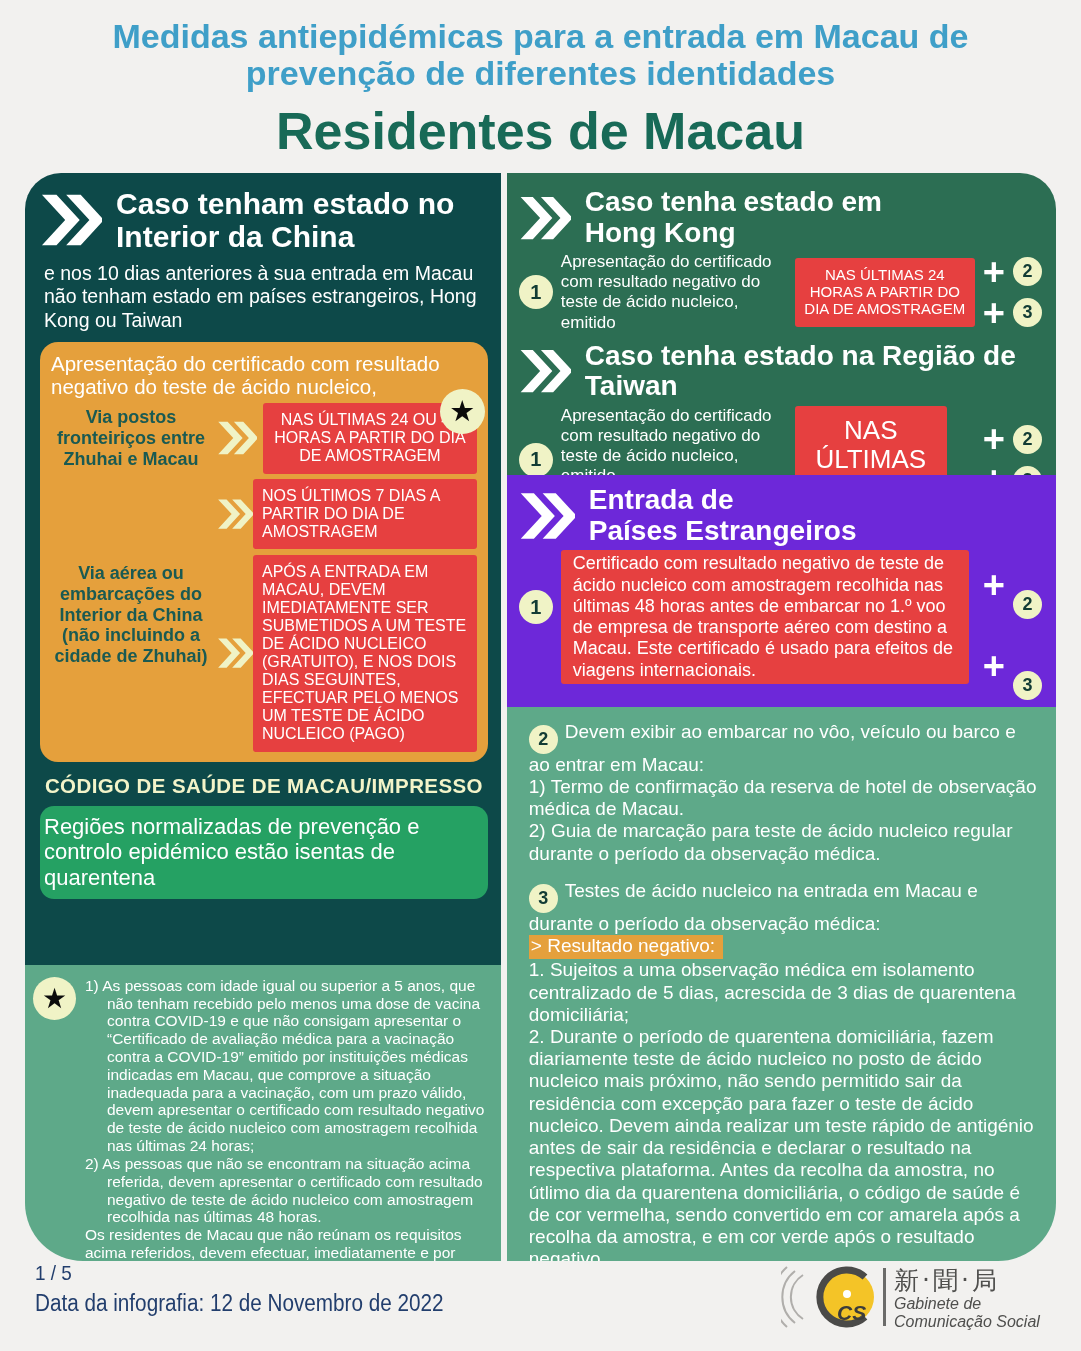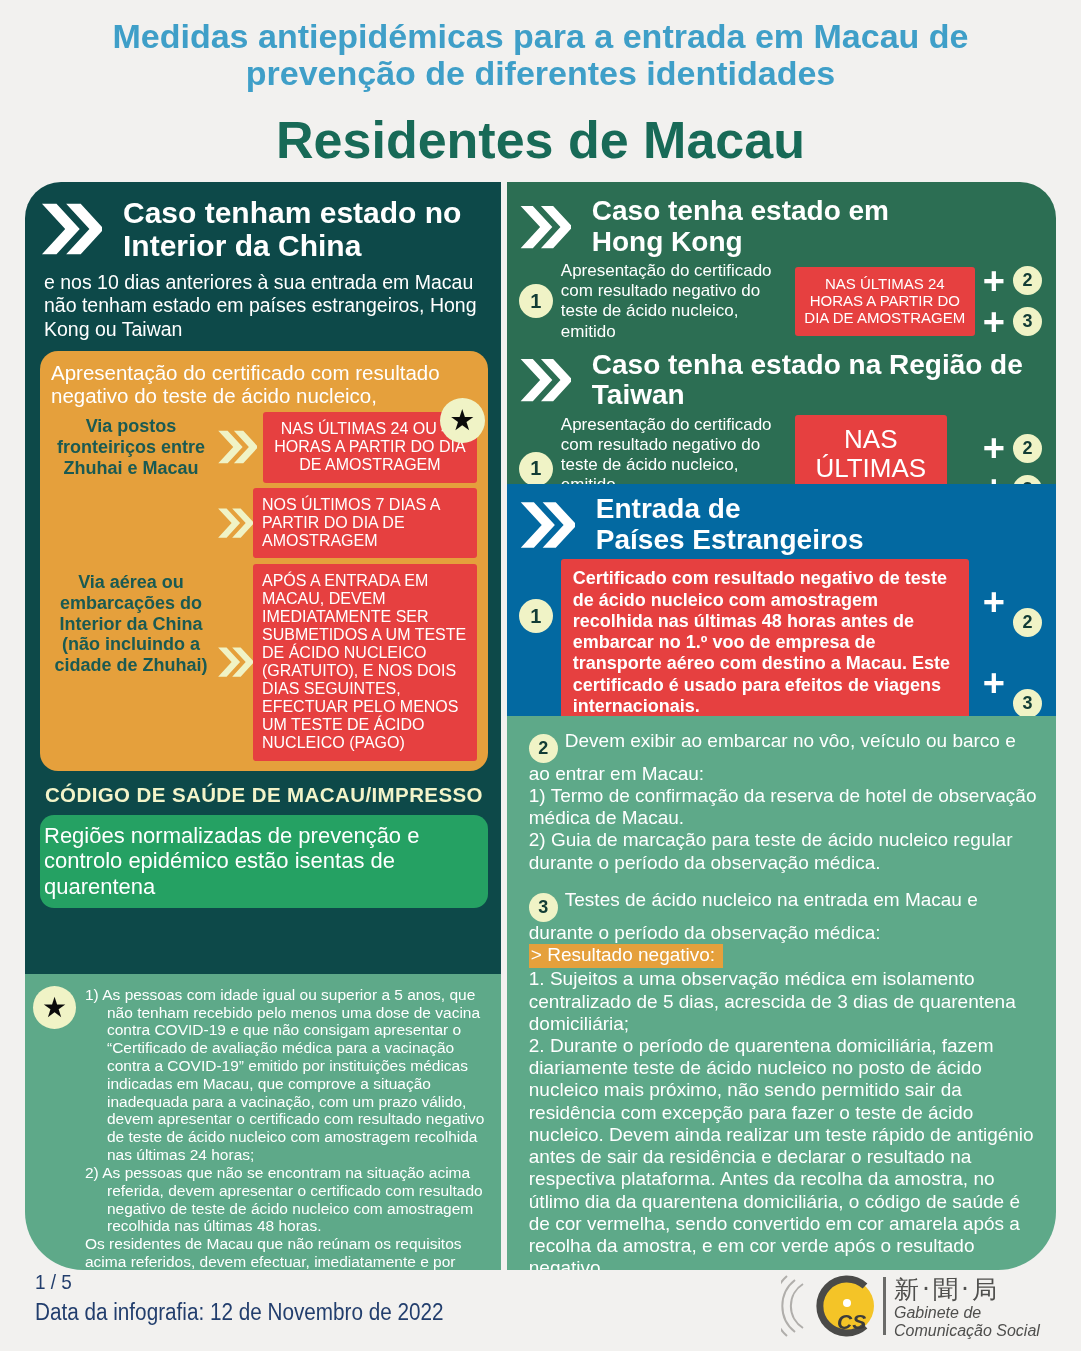--- a/index.html
+++ b/index.html
@@ -3,35 +3,35 @@
 <meta charset="utf-8">
 <style>
   *{margin:0;padding:0;box-sizing:border-box}
   html,body{width:1081px}
   body{height:1351px;background:#f2f1ef;font-family:"Liberation Sans",sans-serif;overflow:hidden}
   .page{position:relative;width:1081px;height:1351px;overflow:hidden}
 
   
   .hdr{padding-top:18px;text-align:center}
   .hdr h1{font-size:34px;line-height:1.1;color:#3f9fc8;font-weight:bold;max-width:950px;margin:0 auto}
-  .hdr h2{font-size:52px;color:#186a57;font-weight:bold;margin-top:17px}
+  .hdr h2{font-size:52px;color:#186a57;font-weight:bold;margin-top:8px}
 
   
   .cols{display:flex;gap:6px;padding:0 25px;margin-top:12px;height:1088px}
   .col-left{width:481px;display:flex;flex-direction:column}
   .col-right{flex:1;display:flex;flex-direction:column}
 
   .panel-teal{background:#0d4949;border-radius:36px 0 0 0;height:792px;padding:14px 13px 8px 15px;overflow:hidden;color:#fff}
   .footnote{background:#5ea989;border-radius:0 0 0 58px;flex:1;display:flex;padding:12px 10px 8px 8px;overflow:hidden}
   .panel-dgreen{background:#2c6e53;border-radius:0 36px 0 0;height:302px;padding:14px 14px 0 12px;overflow:hidden;color:#fff}
-  .panel-mgreen{background:#0369a1;height:232px;padding:10px 14px 0 12px;overflow:hidden;color:#fff}
+  .panel-mgreen{background:#6d28d9;height:232px;padding:10px 14px 0 12px;overflow:hidden;color:#fff}
   .panel-lgreen{background:#5ea989;border-radius:0 0 58px 0;flex:1;padding:14px 16px 8px 22px;overflow:hidden;color:#fff}
 
   
-  .sec-head{display:flex;align-items:center;gap:21px}
+  .sec-head{display:flex;align-items:center;gap:14px}
   .chev{flex:0 0 auto}
   .sec-title{font-weight:bold;line-height:1.1;color:#fff}
   .sec-title.big{font-size:30px}
   .sec-title.rt{font-size:28px}
   .num-circle{width:34px;height:34px;border-radius:50%;background:#f0f3c6;color:#123c35;font-weight:bold;font-size:20px;display:inline-flex;align-items:center;justify-content:center;flex:0 0 auto}
   .num-circle.sm{width:29px;height:29px;font-size:18px}
   .red-box{background:#e64040;color:#fff;font-weight:normal;border-radius:3px;padding:8px 9px;font-size:16px;line-height:1.13}
   .plus-col{display:flex;flex-direction:column;gap:12px;margin-left:auto;align-self:center}
   .plus-row{display:flex;align-items:center;gap:8px}
   .plus{font-size:38px;font-weight:bold;color:#fff;line-height:.75}
@@ -57,21 +57,21 @@
   .fn-text .hang{text-indent:-22px;padding-left:22px}
   .fn-text p+p{margin-top:0}
 
   
   .step-row{display:flex;margin-top:4px;gap:8px;align-items:flex-start}
   .step-row .num-circle{align-self:center}
   .step-text{font-size:17px;line-height:1.18;width:226px;color:#fff}
   .red-box.hk{width:180px;font-size:15px;text-align:center;align-self:center;padding:9px 6px}
   .red-box.tw{width:152px;font-size:26px;line-height:1.12;text-align:center;align-self:center;padding:10px 6px}
   .tw-head{margin-top:8px}
-  .red-box.foreign{flex:1;font-size:18px;line-height:1.18;font-weight:bold;padding:9px 12px}
+  .red-box.foreign{flex:1;font-size:18px;line-height:1.18;font-weight:normal;padding:3px 12px}
   .panel-mgreen .step-row{margin-top:4px}
   .panel-mgreen .num-circle{align-self:flex-start;margin-top:40px}
   .panel-mgreen .plus-col{align-self:center;padding-left:6px}
 
   
   .note{font-size:19px;line-height:1.17}
   .note .inline-circle{width:29px;height:29px;border-radius:50%;background:#f0f3c6;color:#123c35;font-weight:bold;font-size:18px;display:inline-flex;align-items:center;justify-content:center;vertical-align:-7px;margin-right:7px}
   .note3{margin-top:15px}
   .hl-orange{background:#e5a03c;color:#fff;padding:0 8px 2px 2px;display:inline-block}
 

